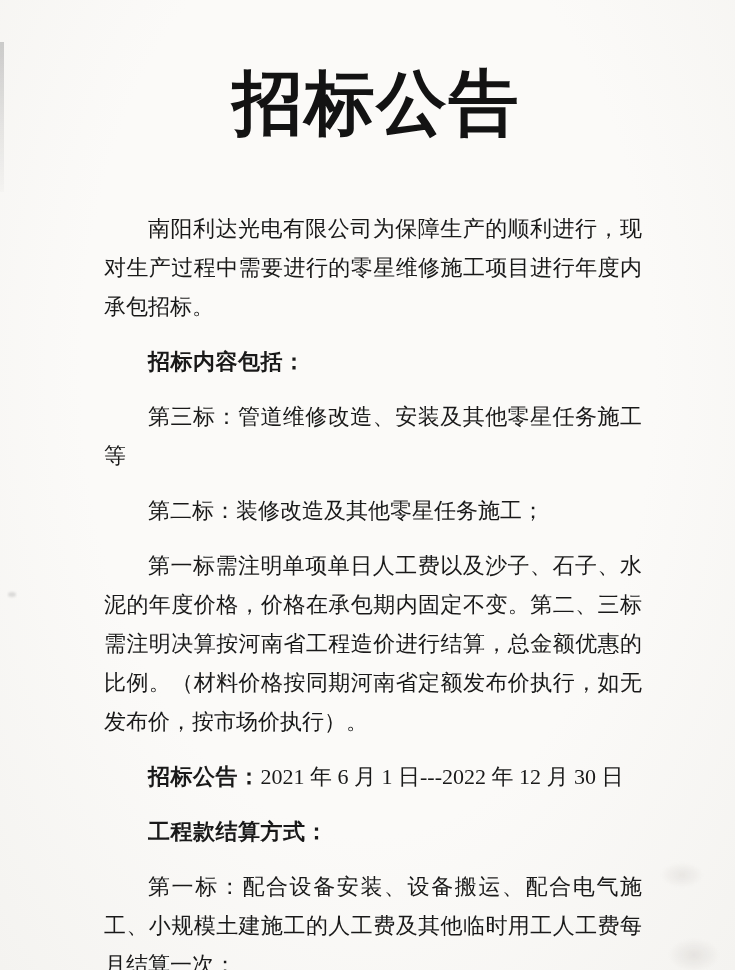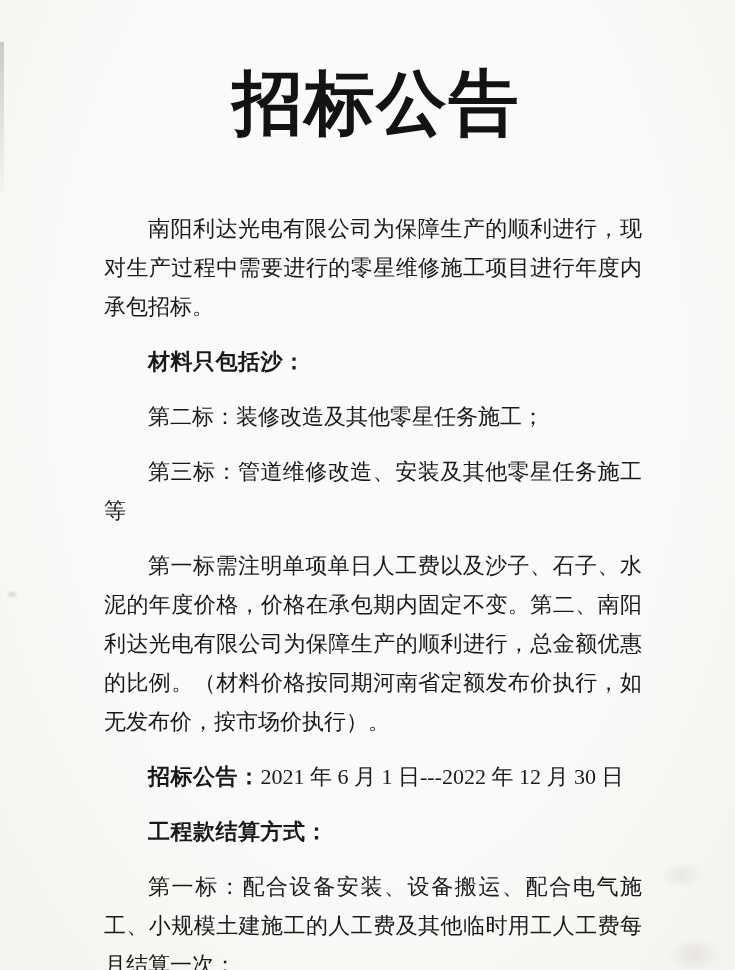--- a/index.html
+++ b/index.html
@@ -100,28 +100,28 @@
   <div class="smudge-dot-a"></div>
   <div class="smudge-dot-b"></div>
   <div class="smudge-dot-c"></div>
 
   <h1 class="doc-title">招标公告</h1>
 
   <div class="body-text">
 
     <p class="para"><b class="lead"></b><span>南阳利达光电有限公司为保障生产的顺利进行，现对生产过程中需要进行的零星维修施工项目进行年度内承包招标。</span></p>
 
-    <p class="para"><b class="lead">材料只包括沙：</b><span></span></p>
+    <p class="para"><b class="lead">招标内容包括：</b><span></span></p>
 
+
+    <p class="para"><b class="lead"></b><span>第三标：管道维修改造、安装及其他零星任务施工等</span></p>
 
     <p class="para"><b class="lead"></b><span>第二标：装修改造及其他零星任务施工；</span></p>
 
-    <p class="para"><b class="lead"></b><span>第三标：管道维修改造、安装及其他零星任务施工等</span></p>
-
-    <p class="para"><b class="lead"></b><span>第一标需注明单项单日人工费以及沙子、石子、水泥的年度价格，价格在承包期内固定不变。第二、南阳利达光电有限公司为保障生产的顺利进行，总金额优惠的比例。（材料价格按同期河南省定额发布价执行，如无发布价，按市场价执行）。</span></p>
+    <p class="para"><b class="lead"></b><span>第一标需注明单项单日人工费以及沙子、石子、水泥的年度价格，价格在承包期内固定不变。第二、三标需注明决算按河南省工程造价进行结算，总金额优惠的比例。（材料价格按同期河南省定额发布价执行，如无发布价，按市场价执行）。</span></p>
 
     <p class="para"><b class="lead">招标公告：</b><span>2021 年 6 月 1 日---2022 年 12 月 30 日</span></p>
 
     <p class="para"><b class="lead">工程款结算方式：</b><span></span></p>
 
     <p class="para"><b class="lead"></b><span>第一标：配合设备安装、设备搬运、配合电气施工、小规模土建施工的人工费及其他临时用工人工费每月结算一次；</span></p>
 
     <p class="para"><b class="lead"></b><span>第二、三标：按市场价执行。</span></p>
 
   </div>

